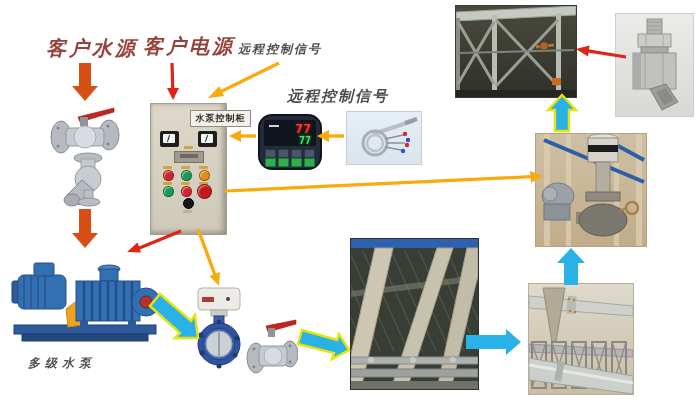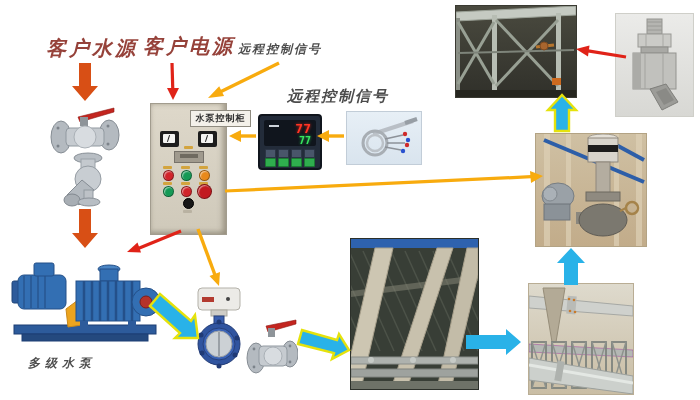--- a/index.html
+++ b/index.html
@@ -38,21 +38,21 @@
   .tag{position:absolute;width:9px;height:3px;background:#d3a43e;border-radius:1px;}
   .cab-display{position:absolute;left:23px;top:47px;width:28px;height:10px;background:#a09a8e;
                border:1px solid #77726a;}
   .cab-display i{display:block;margin:2px auto 0;width:18px;height:4px;background:#6f6a60;}
   .btn{position:absolute;width:9px;height:9px;border-radius:50%;border:1px solid rgba(0,0,0,.35);
        box-shadow:inset 1px 1px 1px rgba(255,255,255,.5);}
   .knob{position:absolute;left:32px;top:94px;width:9px;height:9px;border-radius:50%;background:#171717;
         border:1px solid #000;}
   
   .tctrl{position:absolute;left:258px;top:114px;width:60px;height:52px;z-index:2;
-         background:#232c3a;border:2px solid #10151d;border-radius:4px;}
+         background:#232c3a;border:2px solid #10151d;border-radius:14px;}
   .tctrl .scr{position:absolute;left:4px;top:4px;right:4px;height:26px;background:#10151d;border-radius:2px;}
   .pv{position:absolute;right:5px;top:1px;font-family:"DejaVu Sans Mono",monospace;font-weight:bold;
       font-size:13px;color:#ff3424;text-shadow:0 0 3px rgba(255,40,20,.8);}
   .sv{position:absolute;right:5px;top:15px;font-family:"DejaVu Sans Mono",monospace;font-weight:bold;
       font-size:10px;color:#38e75e;text-shadow:0 0 3px rgba(40,230,90,.8);}
   .logo{position:absolute;left:5px;top:5px;width:10px;height:2px;background:#cdd3da;}
   .key{position:absolute;width:9px;height:7px;border-radius:1px;}
   .key.d{background:#49566a;border:1px solid #2c3545;}
   .key.g{background:#2fae4e;border:1px solid #1b7a33;}
   

